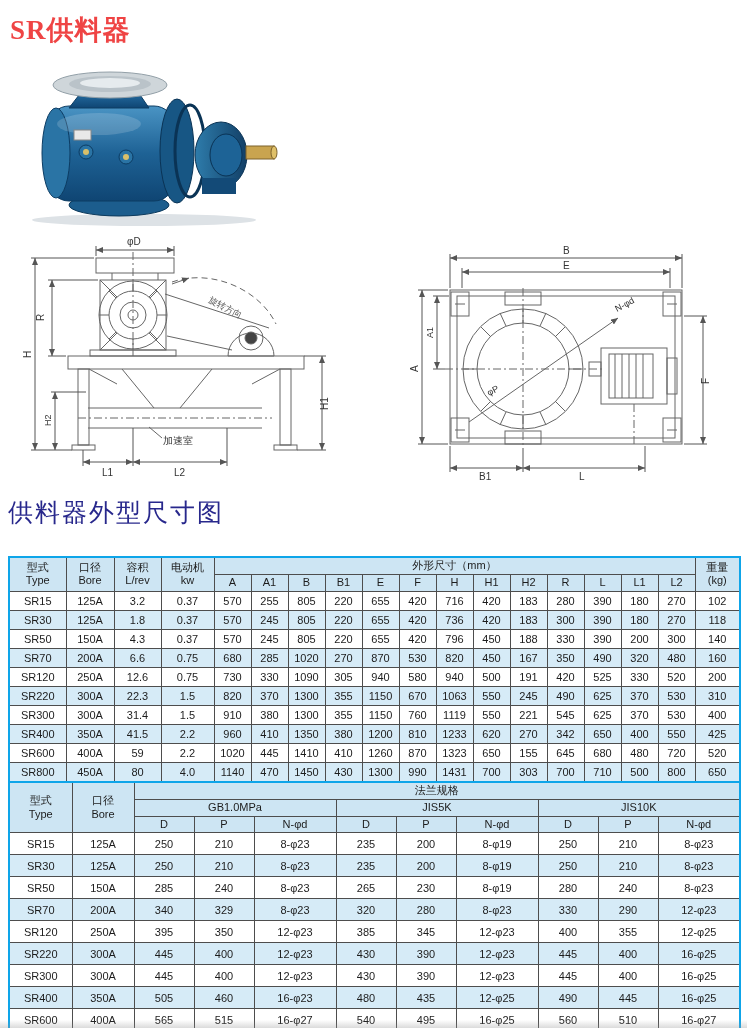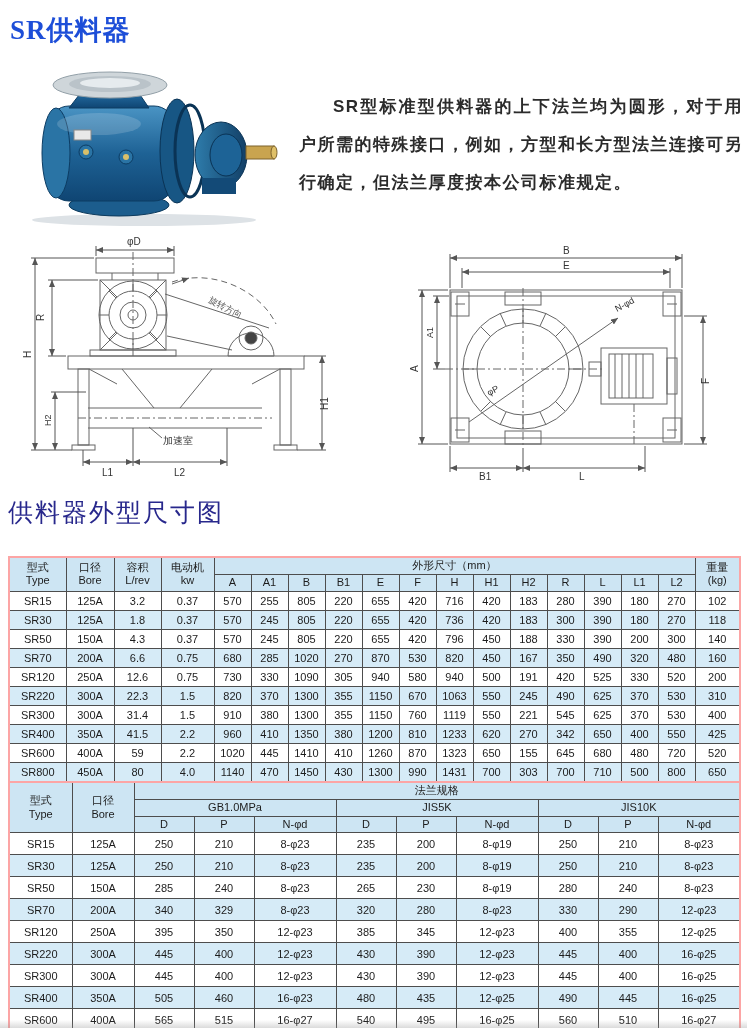--- a/index.html
+++ b/index.html
@@ -5,42 +5,42 @@
   html,body{margin:0;padding:0;background:#ffffff;}
   .page{
     position:relative;width:747px;height:1028px;background:#ffffff;overflow:hidden;
     font-family:"Liberation Sans","DejaVu Sans",sans-serif;color:#222;
   }
   .edge-shade{position:absolute;left:0;right:0;bottom:0;height:8px;
     background:linear-gradient(to bottom,rgba(255,255,255,0),rgba(150,150,150,.35));}
   .doc-title{
     position:absolute;left:10px;top:12px;
     font-family:"Liberation Serif","DejaVu Serif",serif;font-weight:bold;
-    font-size:27px;color:#1d4ed8;letter-spacing:1px;
+    font-size:27px;color:#ef4444;letter-spacing:1px;
   }
   .section-title{
     position:absolute;left:8px;top:496px;
     font-family:"Liberation Serif","DejaVu Serif",serif;font-weight:normal;
     font-size:25px;color:#28288c;letter-spacing:2px;
   }
   .photo{position:absolute;left:14px;top:56px;width:272px;height:174px;}
   .intro{
     position:absolute;left:299px;top:88px;width:444px;
     font-size:17px;font-weight:bold;line-height:38px;letter-spacing:1.5px;
     color:#2b2b2b;text-align:justify;text-indent:2em;
   }
   .drawing{position:absolute;top:232px;}
   .drawing.front{left:22px;}
   .drawing.top{left:405px;}
   svg text{font-family:"Liberation Sans","DejaVu Sans",sans-serif;}
 
   table.spec{
     position:absolute;left:8px;border-collapse:collapse;table-layout:fixed;
     font-size:11px;color:#1c1c1c;background:#fff;
-    border:2px solid #fca5a5;
+    border:2px solid #0ea5e9;
     padding-left:32px;
   }
   table.spec th,table.spec td{
     border:1px solid #4d4d4d;text-align:center;vertical-align:middle;
     padding:1px 0;overflow:hidden;
   }
   table.spec th{background:#cde5f3;font-weight:normal;line-height:1.25;}
   table.spec .pre{white-space:pre-line;}
   #table1{top:556px;width:731px;}
   #table2{top:781px;width:731px;}
@@ -86,21 +86,20 @@
       <ellipse cx="163" cy="95" rx="17" ry="52" fill="#175684" stroke="#0a3355"></ellipse>
       <ellipse cx="176" cy="95" rx="15" ry="46" fill="none" stroke="#0a3355" stroke-width="3"></ellipse>
       <ellipse cx="207" cy="99" rx="26" ry="33" fill="url(#pg2)" stroke="#0a3355"></ellipse>
       <ellipse cx="212" cy="99" rx="16" ry="21" fill="#1d6396" stroke="#0a3355"></ellipse>
       <rect x="188" y="122" width="34" height="16" fill="#134a77"></rect>
       <rect x="232" y="90" width="28" height="13" fill="#c9a44f" stroke="#7c622c"></rect>
       <ellipse cx="260" cy="96.5" rx="3" ry="6.5" fill="#dfc069" stroke="#7c622c"></ellipse>
     </svg>
   </div>
 
-  <div class="intro">SR型标准型供料器的上下法兰均为圆形，对于用户所需的特殊接口，例如，方型和长方型法兰连接可另行确定，但法兰厚度按本公司标准规定。</div>
 
   <div class="drawing front">
     <svg width="340" height="248" viewBox="0 0 340 248">
       <defs>
         <marker id="ar" markerWidth="8" markerHeight="6" refX="7" refY="3" orient="auto-start-reverse">
           <path d="M0,0 L7,3 L0,6 Z" fill="#555"></path>
         </marker>
       </defs>
       <g stroke="#666" fill="none" stroke-width="1">
         <rect x="74" y="26" width="78" height="15"></rect>

